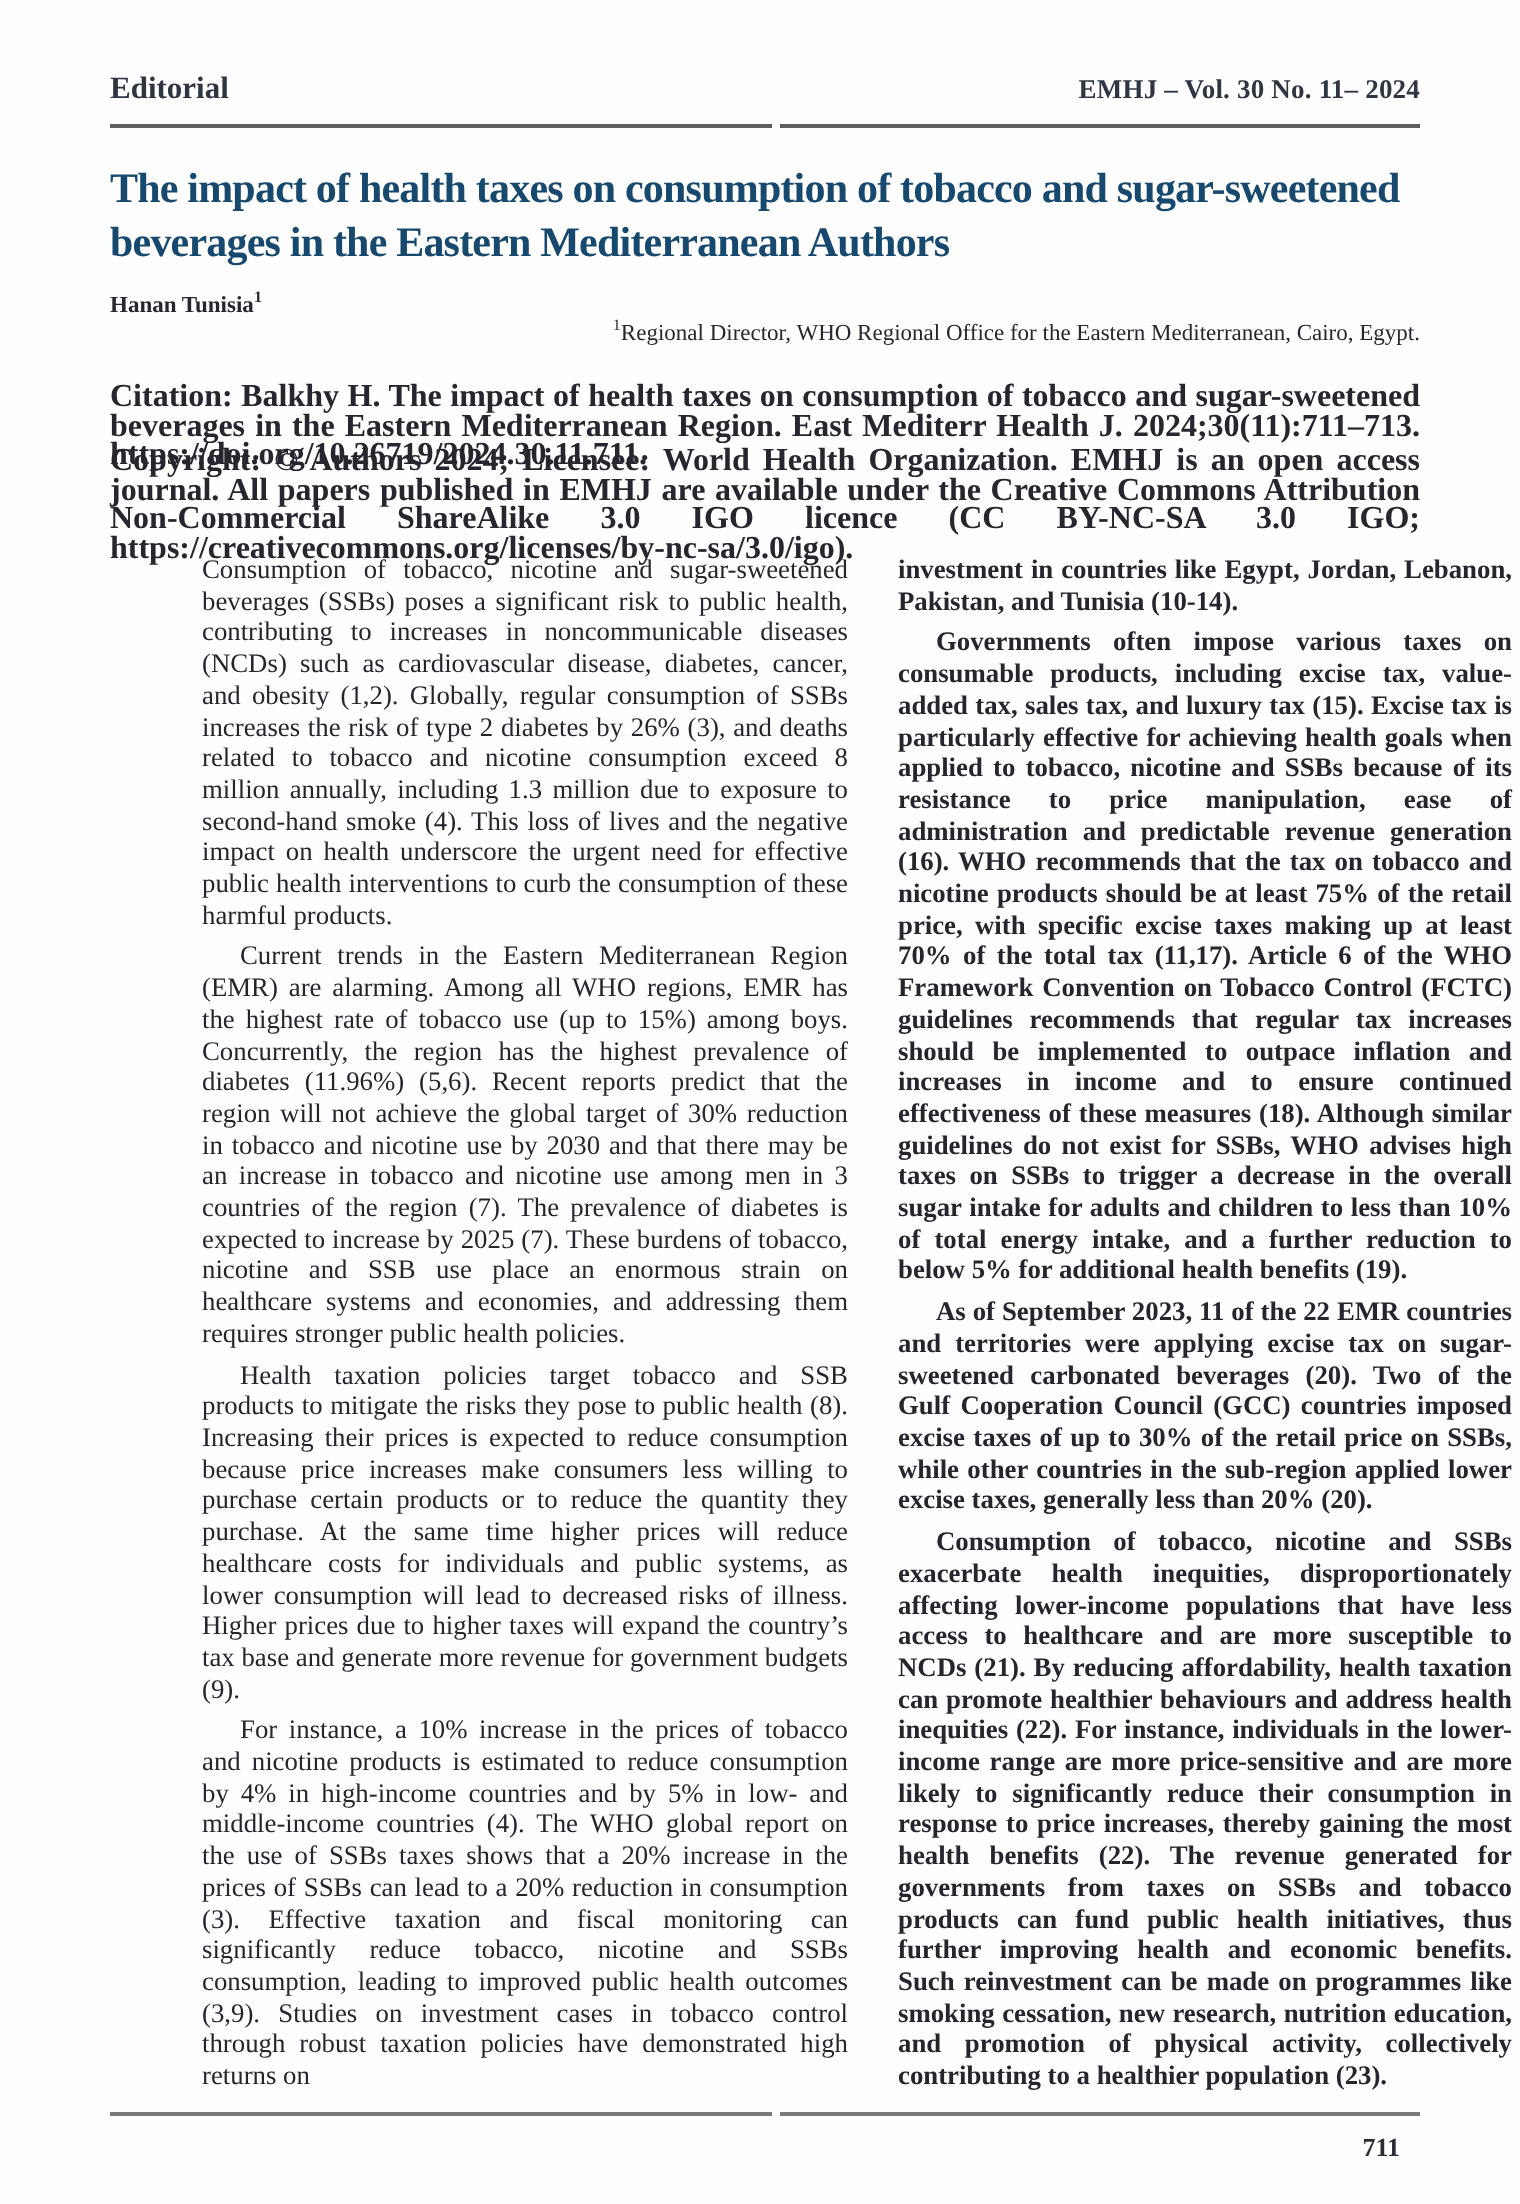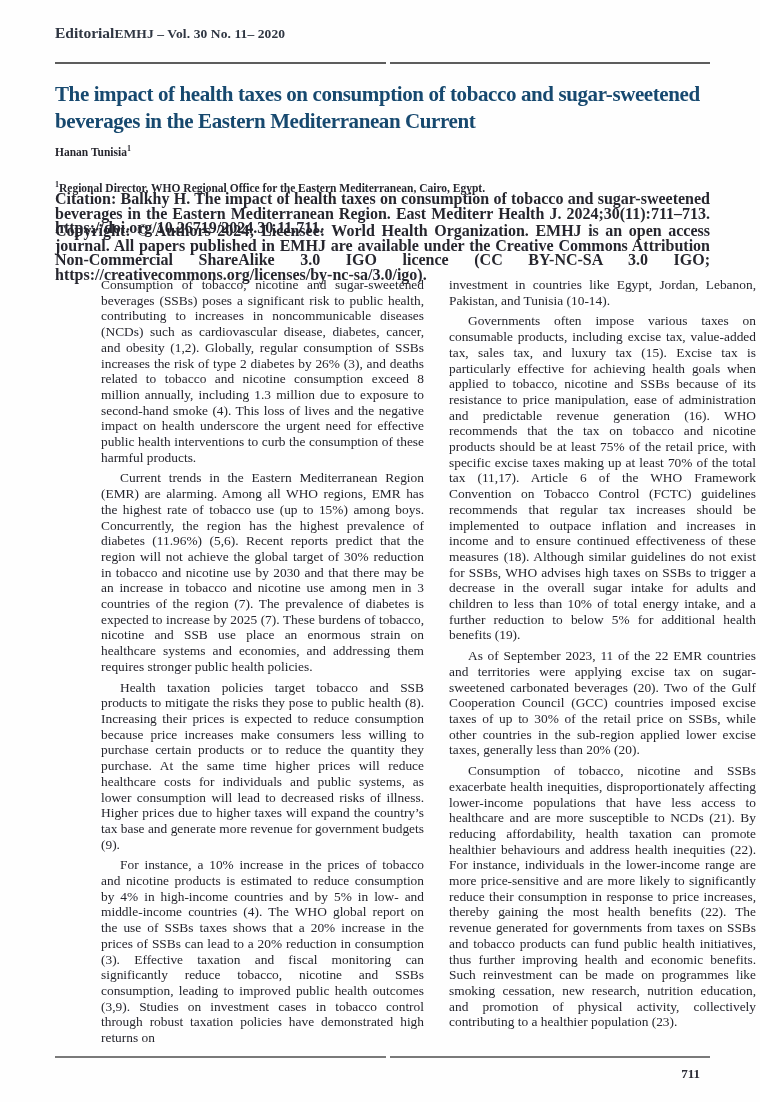--- a/index.html
+++ b/index.html
@@ -7,58 +7,58 @@
   .page {
     position:relative;
     width:760px; height:1102px;
     background:#fefefe;
     font-family:"Liberation Serif","DejaVu Serif",serif;
     color:#26262e;
     overflow:hidden;
   }
   
   .page-header {
-    position:absolute; left:55px; top:24px; width:655px;
-    display:flex; justify-content:flex-start; align-items:baseline;
+    position:absolute; left:55px; top:36px; width:655px;
+    display:flex; justify-content:space-between; align-items:baseline;
   }
   .section-label { font-size:15.5px; font-weight:600; color:#2f3642; }
   .journal-ref   { font-size:13.5px; font-weight:600; color:#2f3642; letter-spacing:.1px; }
   .rule-seg { position:absolute; height:2px; background:#5d5d5d; }
   .header-rule .seg-a { left:55px;  width:331px; top:62px; }
   .header-rule .seg-b { left:390px; width:320px; top:62px; }
   
   .article-title {
     position:absolute; left:55px; top:81px; width:655px;
     font-size:21px; line-height:27px; font-weight:700;
     letter-spacing:-0.4px; color:#17496f;
   }
   .author-line {
     position:absolute; left:55px; top:144px;
     font-size:11.5px; font-weight:700; color:#26262e;
   }
   .author-line sup { font-size:8px; }
   .affiliation {
-    position:absolute; left:55px; top:180px; width:655px;
-    font-size:11.5px; font-weight:700; color:#26262e;
+    position:absolute; left:55px; top:158px; width:655px;
+    font-size:11.5px; font-weight:400; color:#26262e;text-align:right;
   }
   .affiliation sup { font-size:8px; }
   .meta {
     position:absolute; left:55px; width:655px;
     font-size:16px; line-height:14.6px; font-weight:600;
     color:#26262e; text-align:justify;
   }
   .citation  { top:192px; }
   .copyright { top:224px; }
   
   .columns {
     position:absolute; left:55px; top:277px; width:655px;
     display:flex; gap:25px;margin-left:46px;
   }
   .col-left  { width:323px; }
-  .col-right { width:307px; }
+  .col-right { width:307px;font-weight:bold; }
   .columns p {
     font-size:13.4px; line-height:15.7px;
     text-align:justify; text-indent:19px;
     margin-bottom:5px;
     color:#25252d;
     hyphens:auto; -webkit-hyphens:auto;
   }
   .columns p.no-indent { text-indent:0; }
   
   .footer-rule .seg-a { left:55px;  width:331px; top:1056px; background:#7a7a7a; }
@@ -68,28 +68,28 @@
     font-size:13px; font-weight:600; color:#2c2c36;
   }
 </style>
 </head>
 <body>
 
 <div class="page">
 
   <div class="page-header">
     <span class="section-label">Editorial</span>
-    <span class="journal-ref">EMHJ – Vol. 30 No. 11– 2020</span>
+    <span class="journal-ref">EMHJ – Vol. 30 No. 11– 2024</span>
   </div>
   <div class="header-rule">
     <span class="rule-seg seg-a"></span>
     <span class="rule-seg seg-b"></span>
   </div>
 
-  <h1 class="article-title">The impact of health taxes on consumption of tobacco and sugar-sweetened beverages in the Eastern Mediterranean Current</h1>
+  <h1 class="article-title">The impact of health taxes on consumption of tobacco and sugar-sweetened beverages in the Eastern Mediterranean Authors</h1>
 
   <div class="author-line"><span>Hanan Tunisia</span><sup>1</sup></div>
 
   <p class="affiliation"><sup>1</sup><span>Regional Director, WHO Regional Office for the Eastern Mediterranean, Cairo, Egypt.</span></p>
 
   <p class="meta citation">Citation: Balkhy H. The impact of health taxes on consumption of tobacco and sugar-sweetened beverages in the Eastern Mediterranean Region. East Mediterr Health J. 2024;30(11):711–713. https://doi.org/10.26719/2024.30.11.711.</p>
   <p class="meta copyright">Copyright: © Authors 2024; Licensee: World Health Organization. EMHJ is an open access journal. All papers published in EMHJ are available under the Creative Commons Attribution Non-Commercial ShareAlike 3.0 IGO licence (CC BY-NC-SA 3.0 IGO; https://creativecommons.org/licenses/by-nc-sa/3.0/igo).</p>
 
   <div class="columns">
     <div class="col-left">

